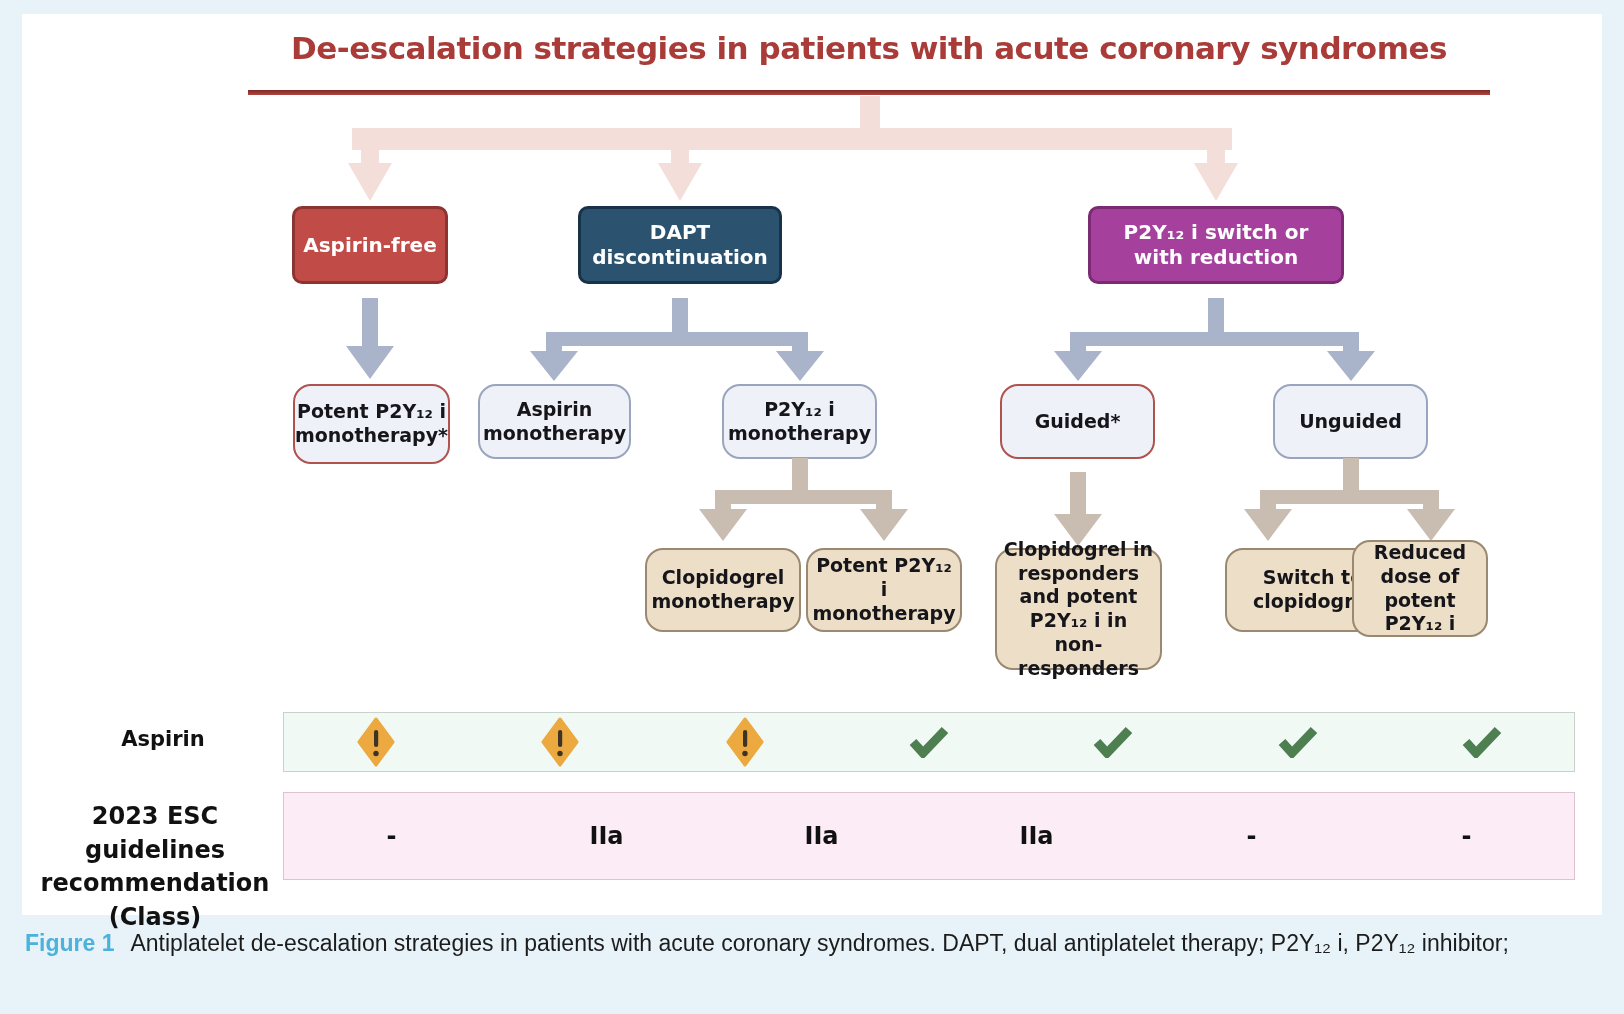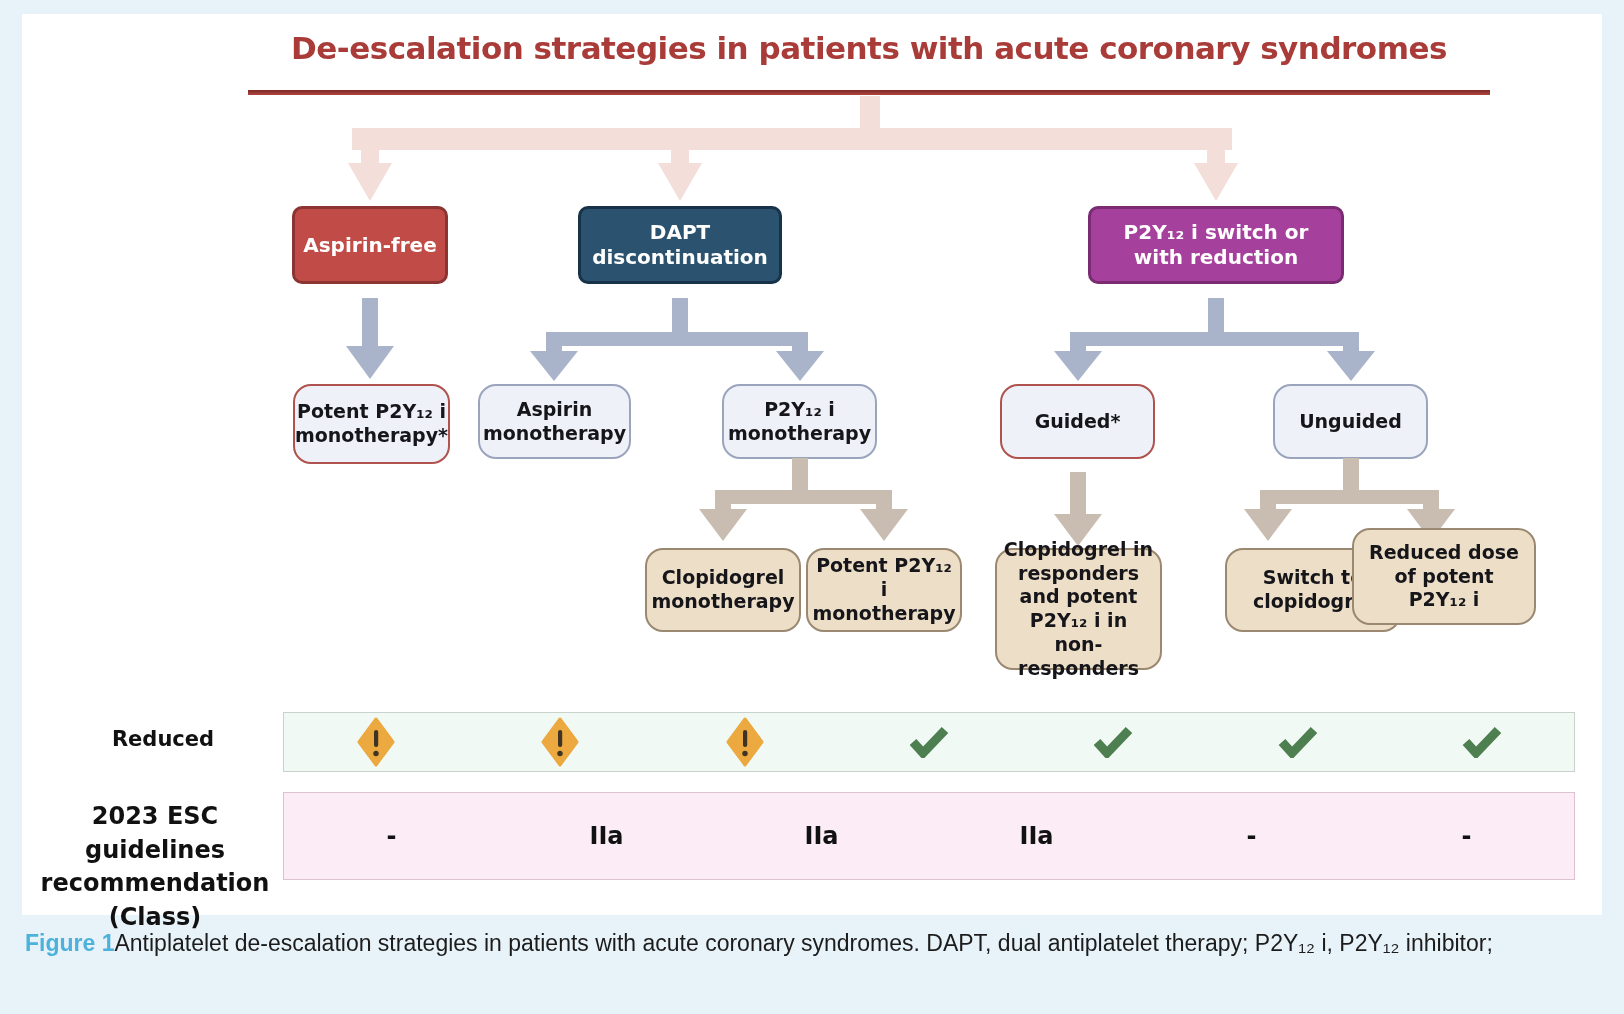--- a/index.html
+++ b/index.html
@@ -39,40 +39,40 @@
   #box-potent-mono{left:293px;top:384px;width:157px;height:80px}
   #box-aspirin-mono{left:478px;top:384px;width:153px;height:75px}
   #box-p2y12-mono{left:722px;top:384px;width:155px;height:75px}
   #box-guided{left:1000px;top:384px;width:155px;height:75px}
   #box-unguided{left:1273px;top:384px;width:155px;height:75px}
   .lvl3{border-radius:18px;background:var(--box-tan);border:2px solid var(--box-tan-border);font-size:19px;color:#15151a;padding:4px 10px}
   #box-clop-mono{left:645px;top:548px;width:156px;height:84px}
   #box-potent-mono2{left:806px;top:548px;width:156px;height:84px}
   #box-responders{left:995px;top:548px;width:167px;height:122px;padding:4px 6px}
   #box-switch-clop{left:1225px;top:548px;width:176px;height:84px}
-  #box-reduced{left:1352px;top:528px;width:184px;height:97px}
+  #box-reduced{left:1352px;top:540px;width:136px;height:97px}
   
   .row-label{position:absolute;font-weight:bold;color:#111;text-align:center}
   #evidence-label{left:78px;top:727px;width:170px;font-size:21px}
   #rec-label{left:35px;top:800px;width:240px;font-size:24px;line-height:1.4}
   .strip{position:absolute;left:283px;width:1292px;display:flex;box-sizing:border-box}
   #evidence-strip{top:712px;height:60px;background:var(--evidence-bg);border:1.5px solid var(--evidence-border)}
   #rec-strip{top:792px;height:88px;background:var(--rec-bg);border:1.5px solid var(--rec-border)}
   .ev-cell,.rec-cell{flex:1;display:flex;align-items:center;justify-content:center}
   .rec-cell{font-weight:bold;font-size:24px;color:#111}
   .ev-cell svg{display:none}
   .ev-cell.icon-warning svg.warning-svg{display:block}
   .ev-cell.icon-check svg.check-svg{display:block}
   
   #caption{
     position:absolute;left:25px;top:926px;width:1590px;
     font-family:"Liberation Sans",sans-serif;font-size:23px;color:#1c1c1c;line-height:1.55;
   }
   #caption .cap-line{white-space:nowrap}
-  #caption .fig-label{color:var(--figure-label);font-weight:bold;margin-right:0}
+  #caption .fig-label{color:var(--figure-label);font-weight:bold;margin-right:16px}
 </style>
 </head>
 <body>
 
 <div class="panel"></div>
 
 <div class="title">De-escalation strategies in patients with acute coronary syndromes</div>
 <div class="rule"></div>
 
 <div>
@@ -137,21 +137,21 @@
   <div class="a-stem c-tan" style="left:1423px;top:502px;width:16px;height:9px"></div>
   <div class="a-tri t-tan" style="left:1407px;top:509px;border-width:32px 24px 0 24px"></div>
 </div>
 
 <div class="node lvl3" id="box-clop-mono">Clopidogrel monotherapy</div>
 <div class="node lvl3" id="box-potent-mono2">Potent P2Y₁₂ i monotherapy</div>
 <div class="node lvl3" id="box-responders">Clopidogrel in responders and potent P2Y₁₂ i in non-responders</div>
 <div class="node lvl3" id="box-switch-clop">Switch to clopidogrel</div>
 <div class="node lvl3" id="box-reduced">Reduced dose of potent P2Y₁₂ i</div>
 
-<div class="row-label" id="evidence-label">Reduced</div>
+<div class="row-label" id="evidence-label">Aspirin</div>
 <div class="strip" id="evidence-strip">
   <div class="ev-cell icon-warning">
     <svg class="warning-svg" width="38" height="50" viewBox="0 0 38 50">
         <polygon points="19,2 36,25 19,48 2,25" style="fill:var(--warning);stroke:var(--warning);stroke-width:3;stroke-linejoin:round"></polygon>
         <rect x="17" y="13" width="4.2" height="17" rx="2.1" style="fill:var(--warning-mark)"></rect>
         <circle cx="19" cy="36.5" r="2.7" style="fill:var(--warning-mark)"></circle>
       </svg>
 
   </div>
   <div class="ev-cell icon-warning">

